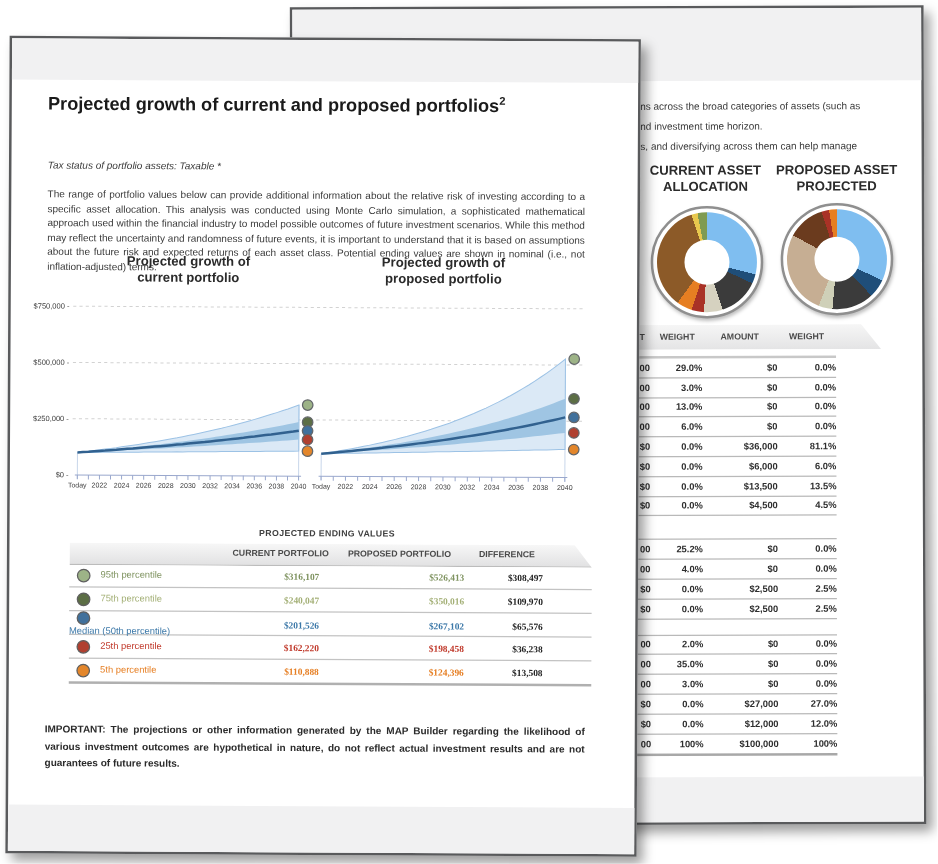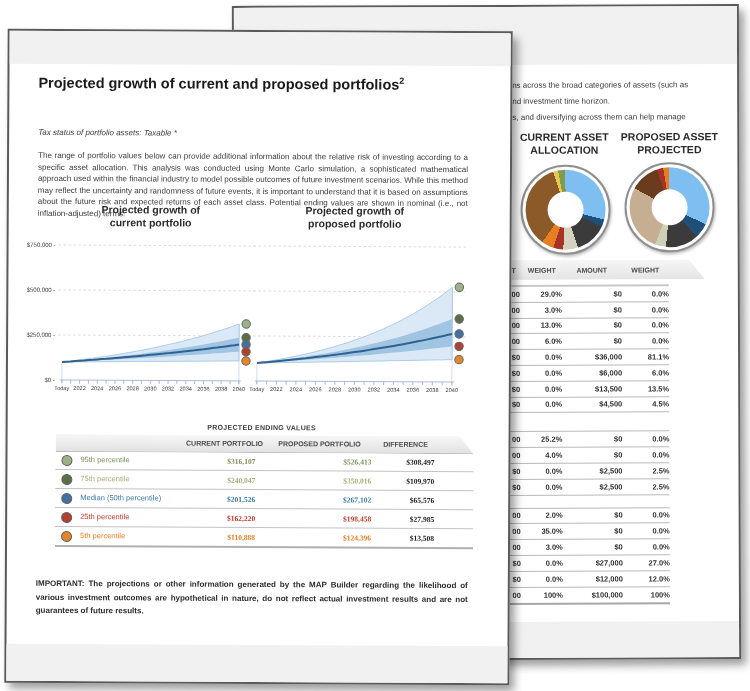--- a/index.html
+++ b/index.html
@@ -361,37 +361,37 @@
         <div class="pev-label" style="color: rgb(164, 176, 119);">
           <span class="dot" style="background: rgb(92, 110, 69);"></span>
           <span>75th percentile</span>
         </div>
         <div class="pev-val" style="color: rgb(164, 176, 119); padding-right: 10px;">$240,047</div>
         <div class="pev-val" style="color: rgb(164, 176, 119); padding-right: 2px;">$350,016</div>
         <div class="pev-val" style="color: rgb(34, 34, 34); padding-right: 3px;">$109,970</div>
         <div></div>
       </div>
       <div class="pev-row">
-        <div class="pev-label" style="color: rgb(60, 120, 168);">
+        <div class="pev-label" style="color: rgb(60, 120, 168); flex-direction: column;">
           <span class="dot" style="background: rgb(65, 113, 156);"></span>
           <span>Median (50th percentile)</span>
         </div>
         <div class="pev-val" style="color: rgb(60, 120, 168); padding-right: 10px;">$201,526</div>
         <div class="pev-val" style="color: rgb(60, 120, 168); padding-right: 2px;">$267,102</div>
         <div class="pev-val" style="color: rgb(34, 34, 34); padding-right: 3px;">$65,576</div>
         <div></div>
       </div>
       <div class="pev-row">
         <div class="pev-label" style="color: rgb(192, 57, 43);">
           <span class="dot" style="background: rgb(176, 64, 48);"></span>
           <span>25th percentile</span>
         </div>
         <div class="pev-val" style="color: rgb(192, 57, 43); padding-right: 10px;">$162,220</div>
         <div class="pev-val" style="color: rgb(192, 57, 43); padding-right: 2px;">$198,458</div>
-        <div class="pev-val" style="color: rgb(34, 34, 34); padding-right: 3px;">$27,985</div>
+        <div class="pev-val" style="color: rgb(34, 34, 34); padding-right: 3px;">$36,238</div>
         <div></div>
       </div>
       <div class="pev-row">
         <div class="pev-label" style="color: rgb(230, 126, 34);">
           <span class="dot" style="background: rgb(227, 134, 43);"></span>
           <span>5th percentile</span>
         </div>
         <div class="pev-val" style="color: rgb(230, 126, 34); padding-right: 10px;">$110,888</div>
         <div class="pev-val" style="color: rgb(230, 126, 34); padding-right: 2px;">$124,396</div>
         <div class="pev-val" style="color: rgb(34, 34, 34); padding-right: 3px;">$13,508</div>

